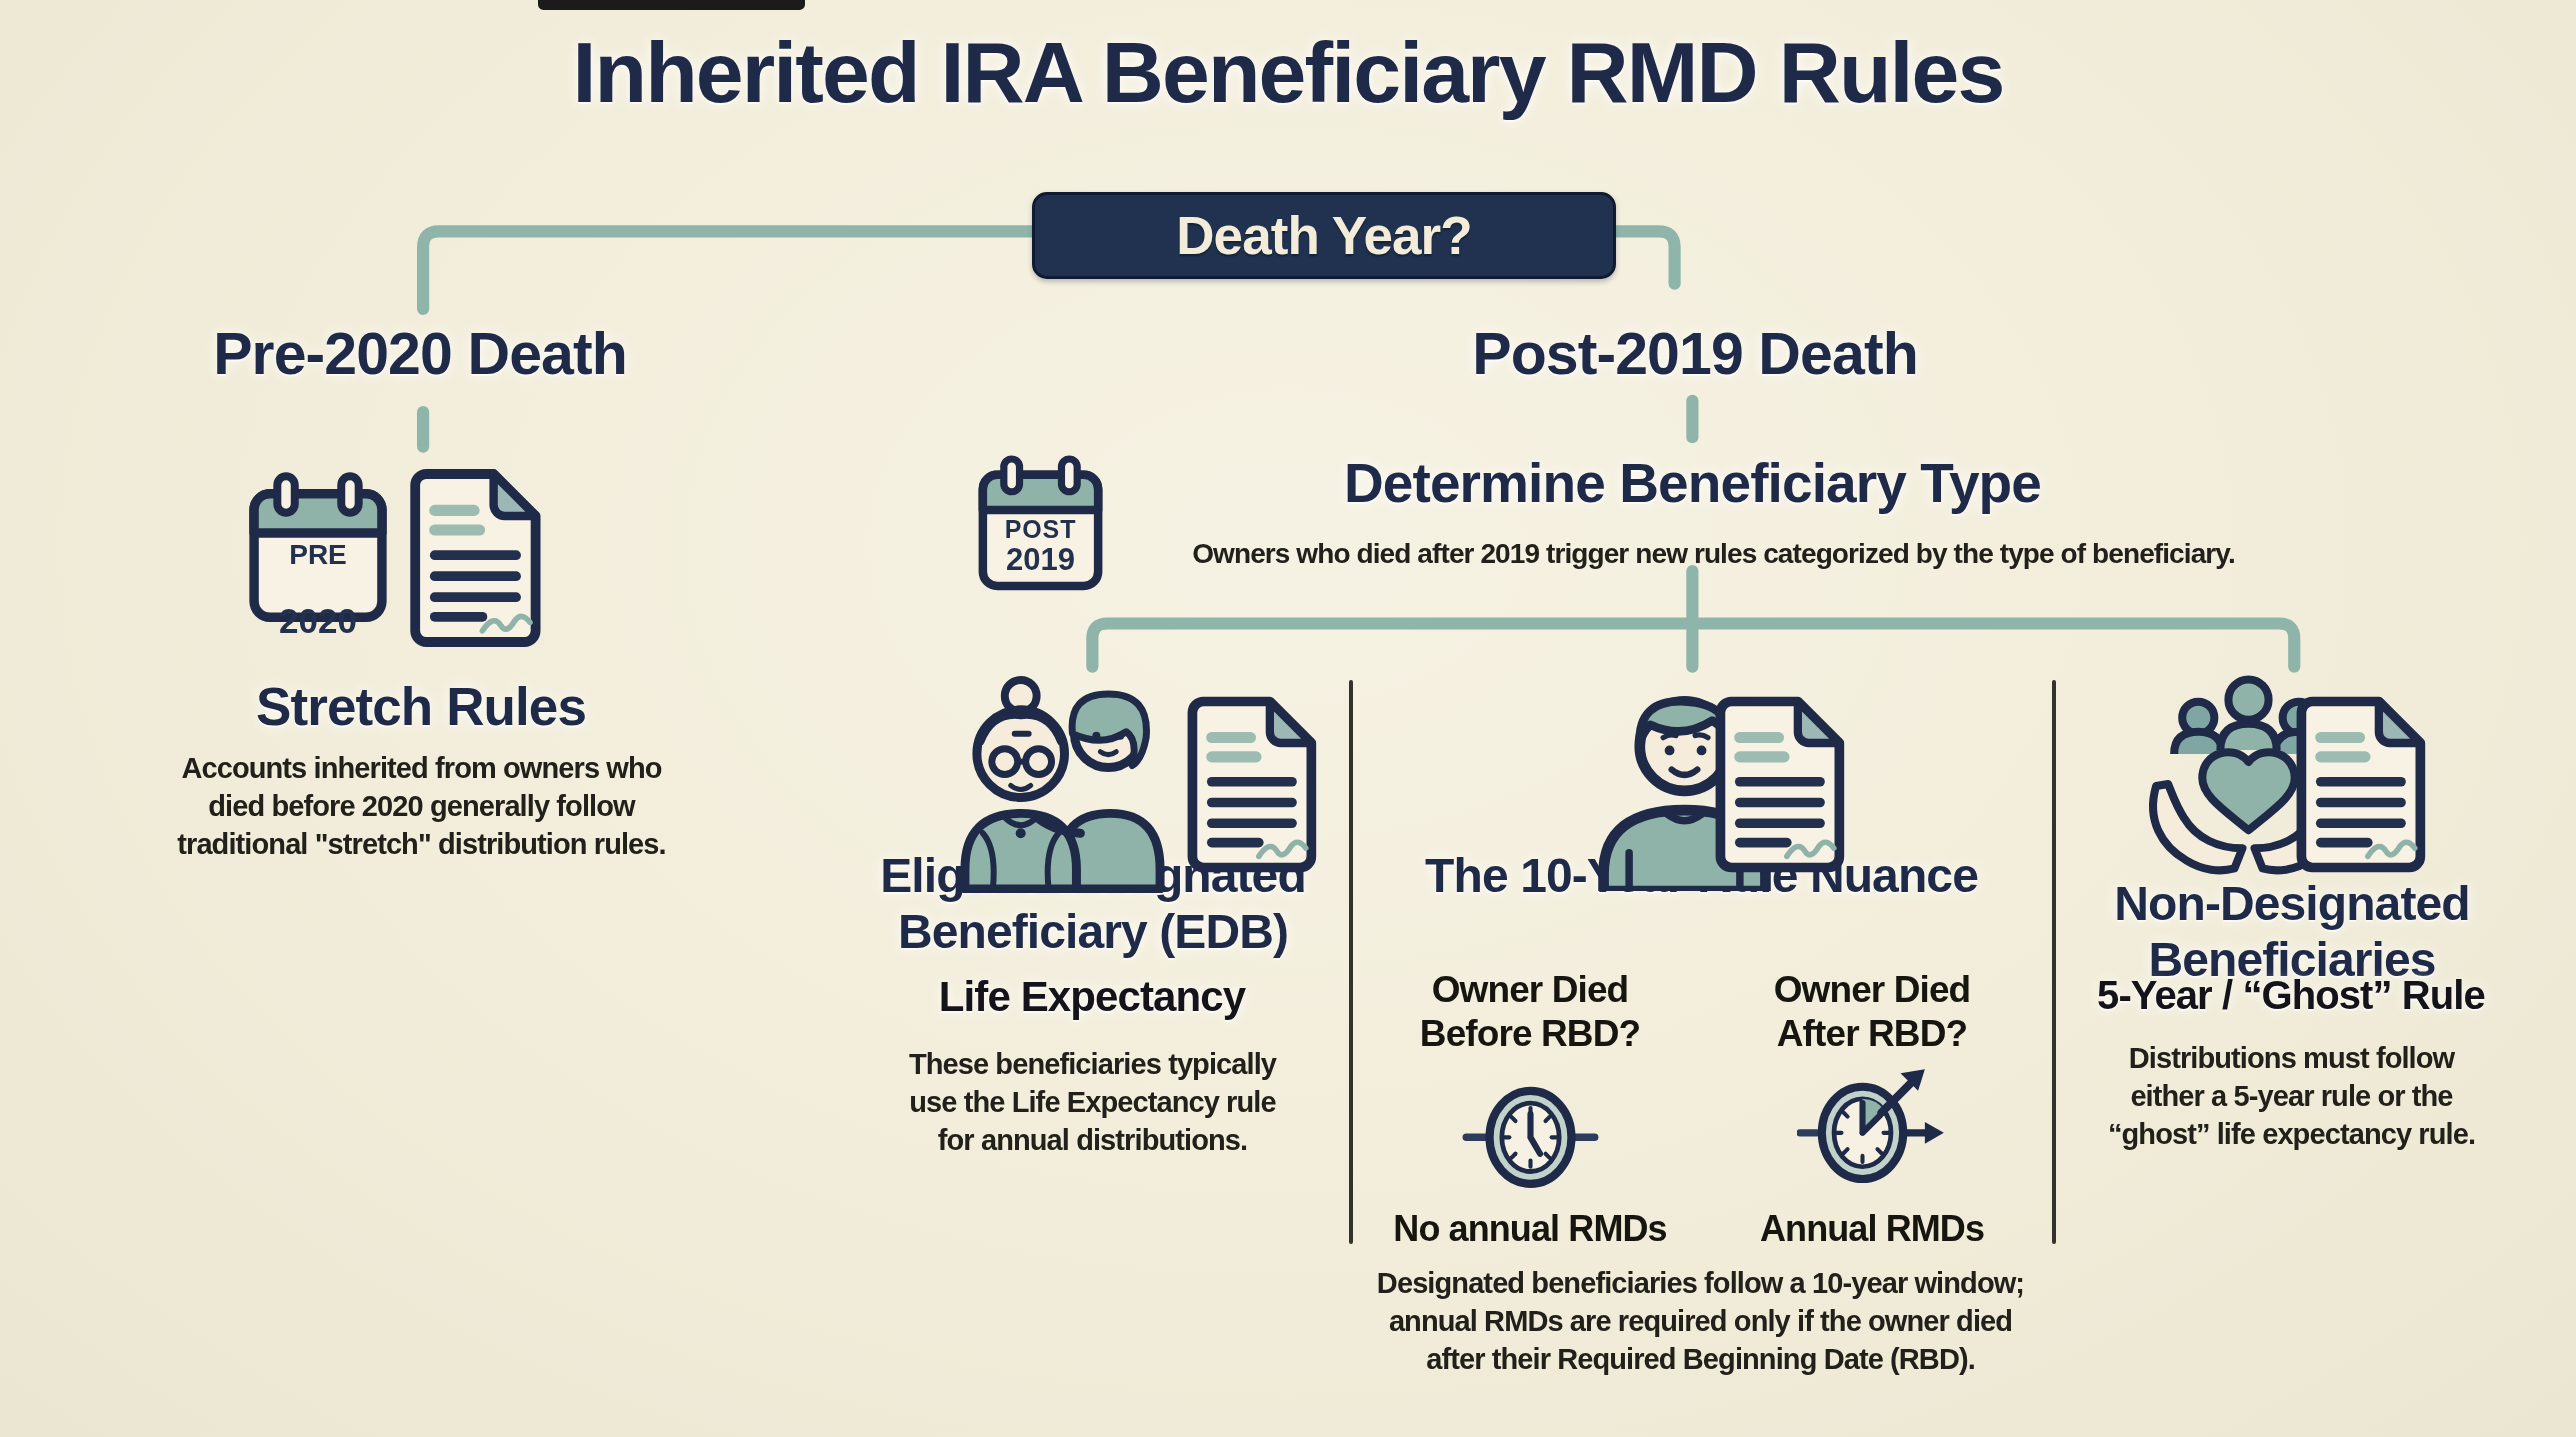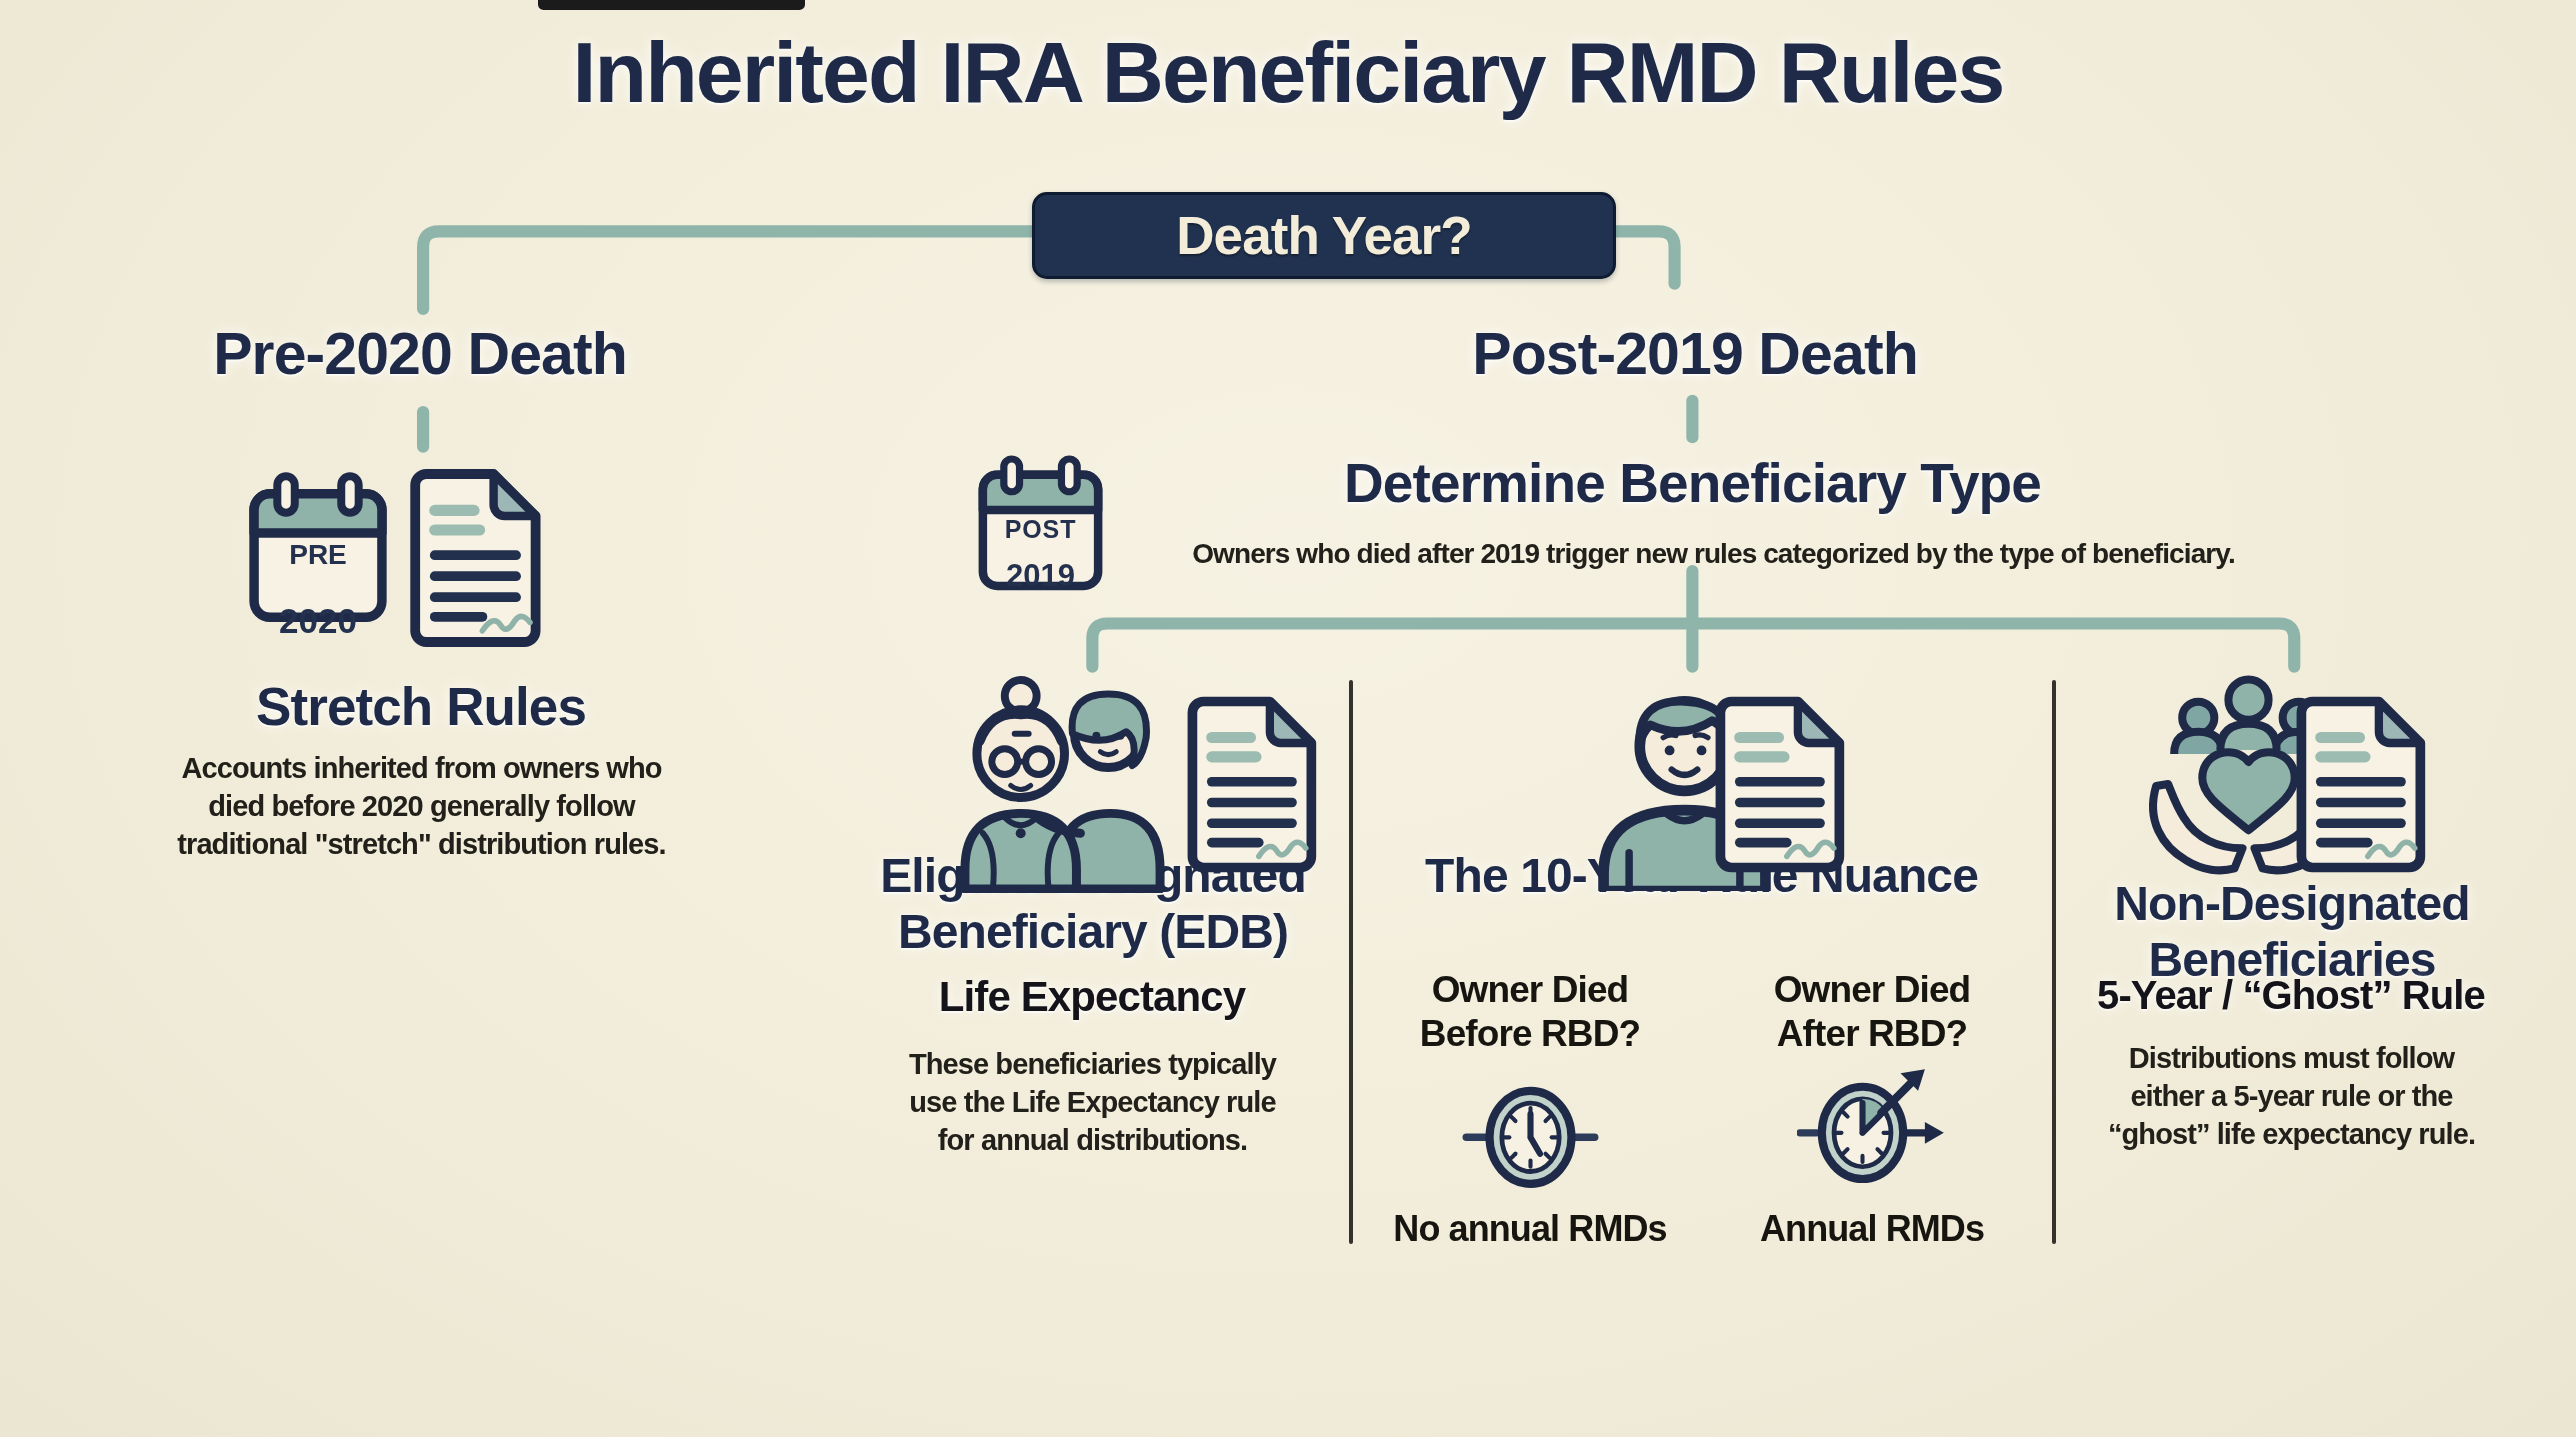--- a/index.html
+++ b/index.html
@@ -97,21 +97,21 @@
 
   <div class="abs ctr h-section navy halo" style="left:1414px;top:320px;width:562px;">Post-2019 Death</div>
 
   <div class="abs cal-wrap" style="left:975px;top:455px;width:131px;height:139px;">
     <svg width="131" height="139" viewBox="0 0 100 106">
       <rect x="6" y="15" width="88" height="85" rx="11" fill="#f7f2e3" stroke="#1e2a47" stroke-width="6.5"></rect>
       <path d="M6 42 V26 a11 11 0 0 1 11 -11 h66 a11 11 0 0 1 11 11 v16 Z" fill="#8fb3a9" stroke="#1e2a47" stroke-width="6.5" stroke-linejoin="round"></path>
       <rect x="22" y="3" width="12" height="25" rx="6" fill="#f7f2e3" stroke="#1e2a47" stroke-width="5.5"></rect>
       <rect x="66" y="3" width="12" height="25" rx="6" fill="#f7f2e3" stroke="#1e2a47" stroke-width="5.5"></rect>
     </svg>
-    <div class="cal-text" style="top:60px;gap:16px;">
+    <div class="cal-text" style="top:60px;">
       <span style="font-size:25px;line-height:28px;letter-spacing:0.9px;">POST</span>
       <span style="font-size:31px;line-height:34px;">2019</span>
     </div>
   </div>
 
   <div class="abs ctr h-sub navy halo" style="left:1318px;top:451px;width:749px;font-size:55px;">Determine Beneficiary Type</div>
   <div class="abs ctr body-txt" style="left:1105px;top:535px;width:1217px;font-size:28px;white-space:nowrap;">Owners who died after 2019 trigger new rules categorized by the type of beneficiary.</div>
 
   <div class="abs divider" style="left:1349px;top:680px;"></div>
   <div class="abs divider" style="left:2052px;top:680px;"></div>
@@ -241,20 +241,25 @@
       </g>
       <path d="M48 53 V31 M48 53 l13 -13" stroke="#1e2a47" stroke-width="4.5" fill="none" stroke-linecap="round"></path>
       <line x1="62" y1="38" x2="86" y2="14" stroke="#1e2a47" stroke-width="6" stroke-linecap="round"></line>
       <path d="M94 6 L76 9 L89 22 Z" fill="#1e2a47"></path>
     </svg>
   </div>
 
   <div class="abs ctr cap-result" style="left:1385px;top:1208px;width:290px;">No annual RMDs</div>
   <div class="abs ctr cap-result" style="left:1727px;top:1208px;width:290px;">Annual RMDs</div>
 
+  <div class="abs ctr body-txt" style="left:1326px;top:1264px;width:749px;">
+    <div>Designated beneficiaries follow a 10-year window;</div>
+    <div>annual RMDs are required only if the owner died</div>
+    <div>after their Required Beginning Date (RBD).</div>
+  </div>
 
   <div class="abs icon" style="left:2136px;top:672px;">
     <svg width="225" height="212" viewBox="0 0 112 104">
       <circle cx="31" cy="22" r="8" fill="#7fa6a2" stroke="#1e2a47" stroke-width="4"></circle>
       <circle cx="81" cy="22" r="8" fill="#7fa6a2" stroke="#1e2a47" stroke-width="4"></circle>
       <path d="M19 40 q0 -11 12 -11 q12 0 12 11" fill="#7fa6a2" stroke="#1e2a47" stroke-width="4" stroke-linejoin="round"></path>
       <path d="M69 40 q0 -11 12 -11 q12 0 12 11" fill="#7fa6a2" stroke="#1e2a47" stroke-width="4" stroke-linejoin="round"></path>
       <circle cx="56" cy="13" r="10" fill="#8fb3a9" stroke="#1e2a47" stroke-width="4"></circle>
       <path d="M42 38 q0 -13 14 -13 q14 0 14 13" fill="#8fb3a9" stroke="#1e2a47" stroke-width="4" stroke-linejoin="round"></path>
       <path d="M56 44 c-7 -9 -23 -5 -23 8 c0 9 11 16 23 26 c12 -10 23 -17 23 -26 c0 -13 -16 -17 -23 -8 Z" fill="#8fb3a9" stroke="#1e2a47" stroke-width="4" stroke-linejoin="round"></path>

